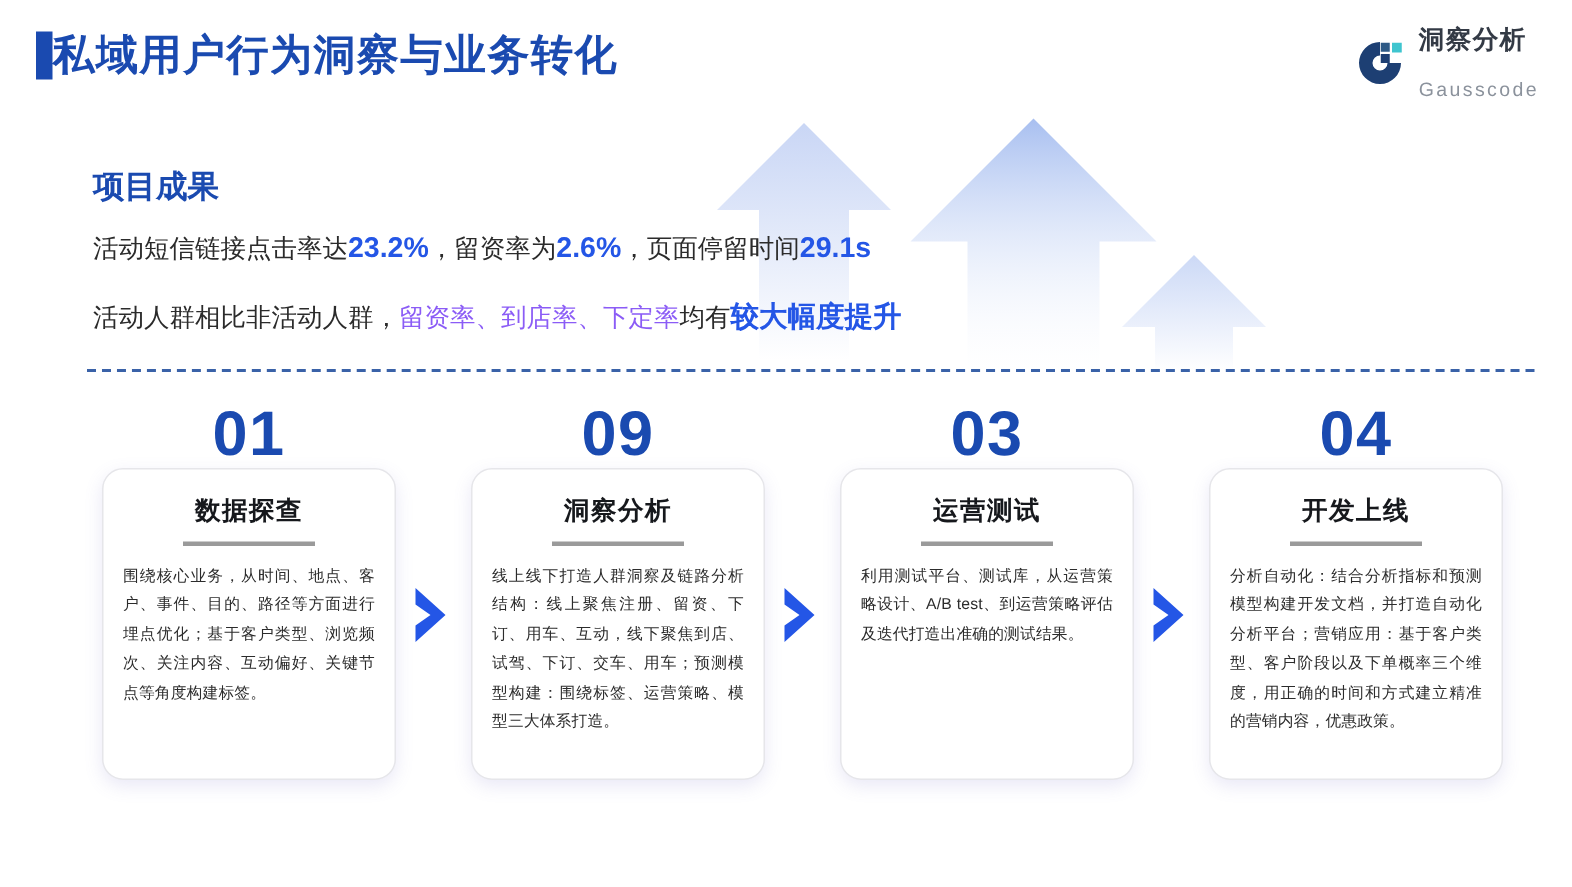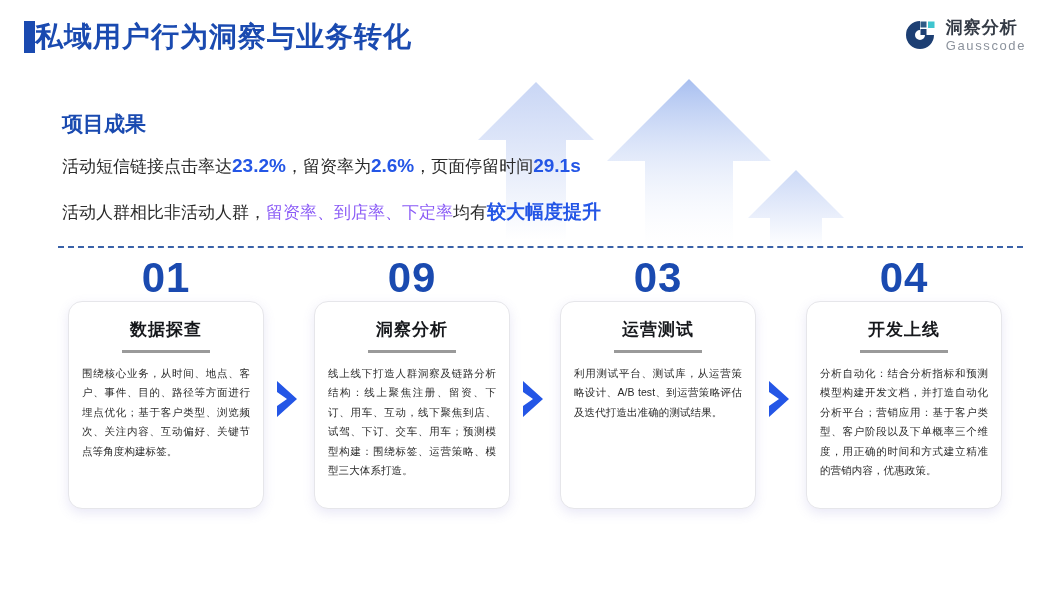--- a/index.html
+++ b/index.html
@@ -17,21 +17,21 @@
   .title-bar{ width:11px; height:32px; background:#1a4ab0; }
   .title-text{
     font-size:28px; font-weight:bold; color:#1a4ab0; letter-spacing:1px;
     white-space:nowrap;
   }
 
   .logo{ position:absolute; right:22px; top:18px; display:flex; align-items:center; gap:9px; }
   .logo-mark{ width:34px; height:34px; position:relative; }
   .logo-text{ display:flex; flex-direction:column; line-height:1; }
   .logo-cn{ font-size:17px; font-weight:bold; color:#333a45; letter-spacing:1px; }
-  .logo-en{ font-size:13px; color:#8b929c; letter-spacing:1.6px; margin-top:3px; }
+  .logo-en{ font-size:13px; color:#8b929c; letter-spacing:1.6px; margin-top:18px; }
 
   
   .arrows{ position:absolute; left:0; top:72px; width:1048px; height:178px; z-index:0; }
 
   
   .results{ position:absolute; left:62px; top:110px; z-index:2; }
   .results-head{
     font-size:21px; font-weight:bold; color:#1a4ab0; margin-bottom:10px;
   }
   .res-line{
@@ -42,21 +42,21 @@
   .bd{ font-weight:normal; color:#8b5cf6;margin-top:40px; }
   .hl-lg{ color:#2456e6; font-weight:bold; font-size:19px; }
 
   
   .divider{
     position:absolute; left:58px; top:246px; width:965px; height:0;
     border-top:2px dashed #3a62a8; z-index:2;
   }
 
   
-  .steps{ position:absolute; left:0; top:257px; width:908px; height:260px; z-index:2; }
+  .steps{ position:absolute; left:0; top:268px; width:908px; height:260px; z-index:2; }
   .step{ position:absolute; top:44px; width:196px; height:208px; }
   .step-num{
     position:absolute; top:-44px; left:0; width:196px; text-align:center;
     font-size:42px; font-weight:bold; color:#1a4ab0; letter-spacing:1px;
     line-height:1;
   }
   .card{
     position:absolute; left:0; top:0; width:196px; height:208px;
     background:#ffffff; border:1px solid #e6e6ea; border-radius:14px;
     box-shadow:0 4px 12px rgba(120,110,200,0.16);

